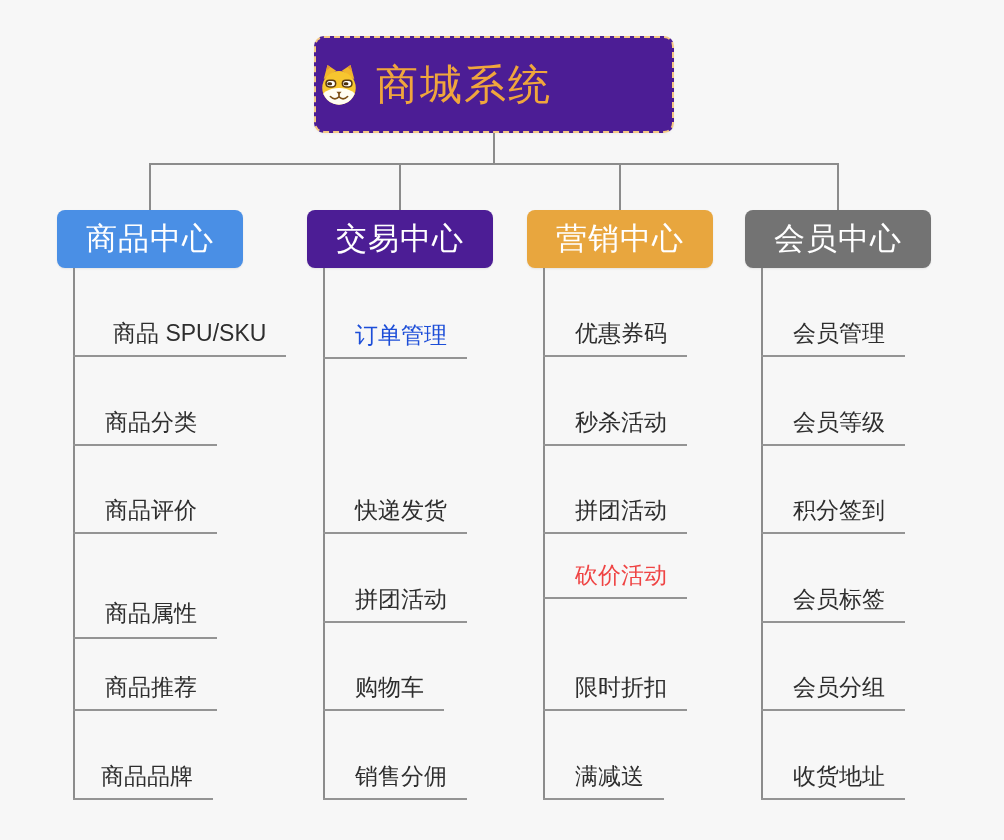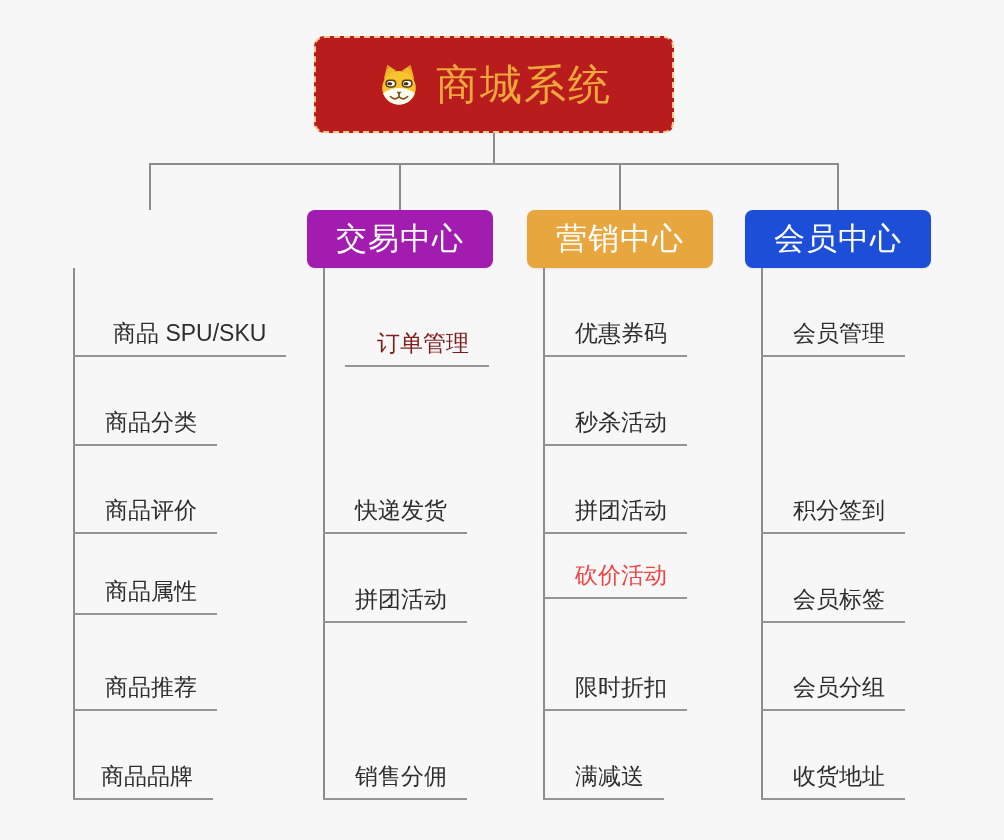--- a/index.html
+++ b/index.html
@@ -14,25 +14,25 @@
     background:#f7f7f7;
   }
   .connector{
     position:absolute;
     background:#8c8c8c;
   }
   #root-node{
     position:absolute;
     left:314px;top:36px;
     width:360px;height:97px;
-    background:#b91c1c;
+    background:#4c1d95;
     border:2px dashed #f5c983;
     border-radius:10px;
     box-sizing:border-box;
-    display:flex;align-items:center;justify-content:center;
+    display:flex;align-items:center;justify-content:flex-start;
     gap:14px;
     box-shadow:0 1px 3px rgba(0,0,0,0.04);
   }
   #root-title{
     font-size:42px;
     letter-spacing:2px;
     color:#f0a63c;
     font-weight:500;
     white-space:nowrap;
   }
@@ -89,47 +89,52 @@
     </span>
     <span id="root-title" style="color: rgb(240, 166, 60);">商城系统</span>
   </div>
 
 <div class="connector" style="left: 493px; top: 133px; width: 2px; height: 32px; background: rgb(140, 140, 140);"></div>
     <div class="connector" style="left: 150px; top: 163px; width: 688px; height: 2px; background: rgb(140, 140, 140);"></div>
     <div class="connector" style="left: 149px; top: 163px; width: 2px; height: 47px; background: rgb(140, 140, 140);"></div>
     <div class="connector" style="left: 399px; top: 163px; width: 2px; height: 47px; background: rgb(140, 140, 140);"></div>
     <div class="connector" style="left: 619px; top: 163px; width: 2px; height: 47px; background: rgb(140, 140, 140);"></div>
     <div class="connector" style="left: 837px; top: 163px; width: 2px; height: 47px; background: rgb(140, 140, 140);"></div>
+    <div class="branch-node" style="left: 57px; background: rgb(74, 143, 229);">
+    <span>商品中心</span>
+  </div>
     <div class="connector" style="left: 73px; top: 268px; width: 2px; height: 532px; background: rgb(140, 140, 140);"></div>
     <div class="leaf-node" style="left: 73px; top: 318px; color: rgb(46, 46, 46); border-bottom-color: rgb(148, 148, 148); padding-left: 40px;">商品 SPU/SKU</div>
     <div class="leaf-node" style="left: 73px; top: 407px; color: rgb(46, 46, 46); border-bottom-color: rgb(148, 148, 148);">商品分类</div>
     <div class="leaf-node" style="left: 73px; top: 495px; color: rgb(46, 46, 46); border-bottom-color: rgb(148, 148, 148);">商品评价</div>
-    <div class="leaf-node" style="left: 73px; top: 576px; color: rgb(46, 46, 46); border-bottom-color: rgb(148, 148, 148);">商品属性</div>
+    <div class="leaf-node" style="left: 73px; top: 600px; color: rgb(46, 46, 46); border-bottom-color: rgb(148, 148, 148); font-family: Liberation Mono, monospace;">商品属性</div>
     <div class="leaf-node" style="left: 73px; top: 672px; color: rgb(46, 46, 46); border-bottom-color: rgb(148, 148, 148);">商品推荐</div>
     <div class="leaf-node" style="left: 73px; top: 761px; color: rgb(46, 46, 46); border-bottom-color: rgb(148, 148, 148); padding-left: 28px;">商品品牌</div>
-    <div class="branch-node" style="left: 307px; background: #a21caf;">
+    <div class="branch-node" style="left: 307px; background: #4c1d95;">
     <span>交易中心</span>
   </div>
     <div class="connector" style="left: 323px; top: 268px; width: 2px; height: 532px; background: rgb(140, 140, 140);"></div>
-    <div class="leaf-node" style="left: 323px; top: 328px; color: #7f1d1d; border-bottom-color: rgb(148, 148, 148); margin-left: 22px;">订单管理</div>
+    <div class="leaf-node" style="left: 323px; top: 320px; color: #1d4ed8; border-bottom-color: rgb(148, 148, 148);">订单管理</div>
     <div class="leaf-node" style="left: 323px; top: 495px; color: rgb(46, 46, 46); border-bottom-color: rgb(148, 148, 148);">快递发货</div>
     <div class="leaf-node" style="left: 323px; top: 584px; color: rgb(46, 46, 46); border-bottom-color: rgb(148, 148, 148);">拼团活动</div>
+    <div class="leaf-node" style="left: 323px; top: 672px; color: rgb(46, 46, 46); border-bottom-color: rgb(148, 148, 148);">购物车</div>
     <div class="leaf-node" style="left: 323px; top: 761px; color: rgb(46, 46, 46); border-bottom-color: rgb(148, 148, 148);">销售分佣</div>
     <div class="branch-node" style="left: 527px; background: rgb(232, 166, 62);">
     <span>营销中心</span>
   </div>
     <div class="connector" style="left: 543px; top: 268px; width: 2px; height: 532px; background: rgb(140, 140, 140);"></div>
     <div class="leaf-node" style="left: 543px; top: 318px; color: rgb(46, 46, 46); border-bottom-color: rgb(148, 148, 148);">优惠券码</div>
     <div class="leaf-node" style="left: 543px; top: 407px; color: rgb(46, 46, 46); border-bottom-color: rgb(148, 148, 148);">秒杀活动</div>
     <div class="leaf-node" style="left: 543px; top: 495px; color: rgb(46, 46, 46); border-bottom-color: rgb(148, 148, 148);">拼团活动</div>
     <div class="leaf-node" style="left: 543px; top: 560px; color: #ef4444; border-bottom-color: rgb(148, 148, 148);">砍价活动</div>
     <div class="leaf-node" style="left: 543px; top: 672px; color: rgb(46, 46, 46); border-bottom-color: rgb(148, 148, 148);">限时折扣</div>
     <div class="leaf-node" style="left: 543px; top: 761px; color: rgb(46, 46, 46); border-bottom-color: rgb(148, 148, 148);">满减送</div>
-    <div class="branch-node" style="left: 745px; background: #1d4ed8;">
+    <div class="branch-node" style="left: 745px; background: #737373;">
     <span>会员中心</span>
   </div>
     <div class="connector" style="left: 761px; top: 268px; width: 2px; height: 532px; background: rgb(140, 140, 140);"></div>
     <div class="leaf-node" style="left: 761px; top: 318px; color: rgb(46, 46, 46); border-bottom-color: rgb(148, 148, 148);">会员管理</div>
+    <div class="leaf-node" style="left: 761px; top: 407px; color: rgb(46, 46, 46); border-bottom-color: rgb(148, 148, 148);">会员等级</div>
     <div class="leaf-node" style="left: 761px; top: 495px; color: rgb(46, 46, 46); border-bottom-color: rgb(148, 148, 148); text-align: right;">积分签到</div>
     <div class="leaf-node" style="left: 761px; top: 672px; color: rgb(46, 46, 46); border-bottom-color: rgb(148, 148, 148);">会员分组</div>
     <div class="leaf-node" style="left: 761px; top: 584px; color: rgb(46, 46, 46); border-bottom-color: rgb(148, 148, 148);">会员标签</div>
     <div class="leaf-node" style="left: 761px; top: 761px; color: rgb(46, 46, 46); border-bottom-color: rgb(148, 148, 148);">收货地址</div>
   </div>
 
 </body></html>

